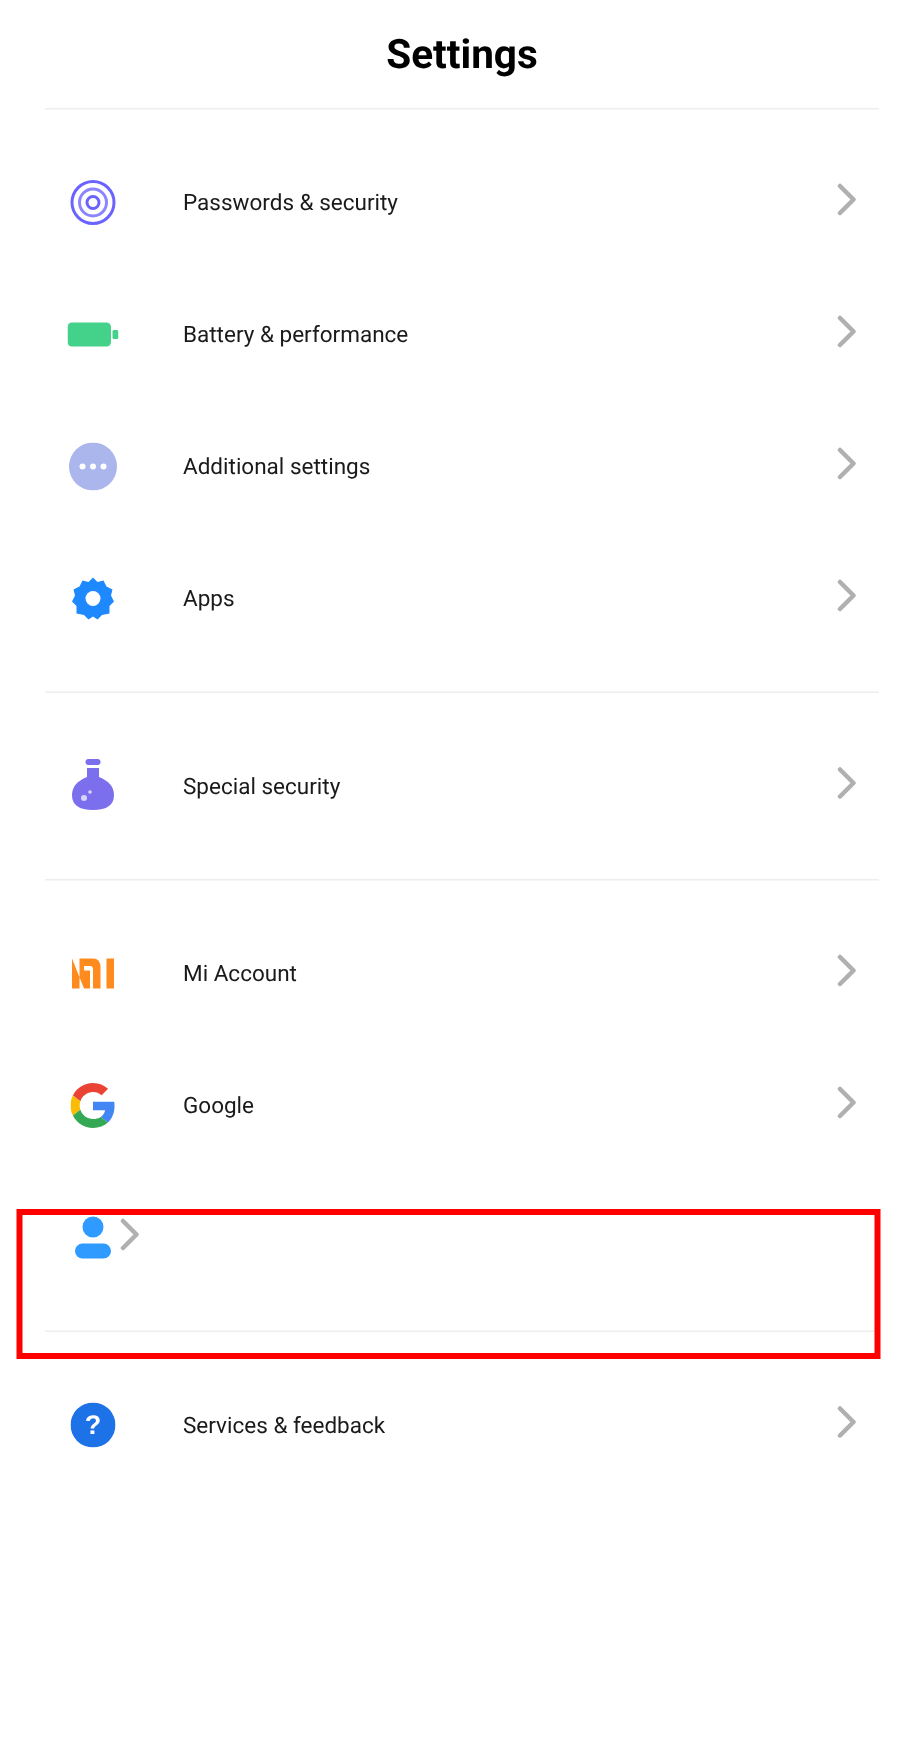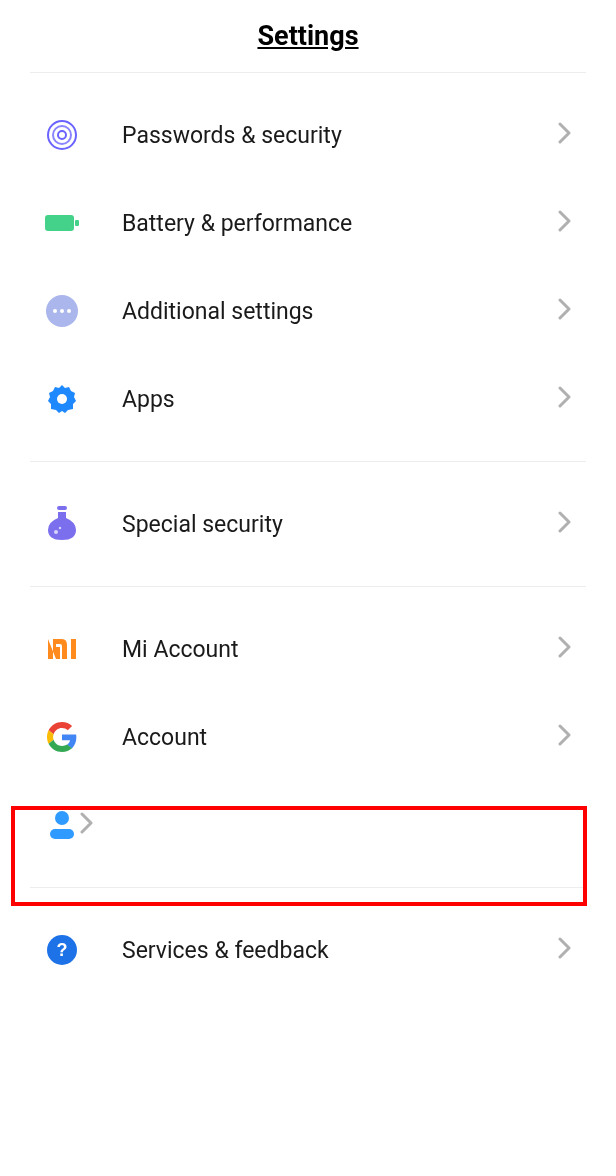--- a/index.html
+++ b/index.html
@@ -12,21 +12,20 @@
       height: 1176px;
       background: #fff;
       font-family: -apple-system, BlinkMacSystemFont, "Segoe UI", Roboto, Helvetica, Arial, sans-serif;
       color: #000;
       position: relative;
     }
     .header {
       text-align: center;
       padding-top: 20px;
       padding-bottom: 20px;
-      text-decoration: underline;
     }
     .title {
       font-size: 27px;
       font-weight: 700;
     }
     .divider {
       height: 1px;
       background: #ededed;
       margin: 0 30px;
     }
@@ -42,21 +41,21 @@
     .icon-box {
       width: 36px;
       height: 36px;
       display: flex;
       align-items: center;
       justify-content: center;
       flex: 0 0 36px;
     }
     .label {
       flex: 1;
-      font-size: 23px;
+      font-size: 15px;
       font-weight: 400;
       color: #1a1a1a;
       padding-left: 42px;
     }
     .chevron {
       flex: 0 0 auto;
       color: #9e9e9e;
     }
     .highlight {
       position: absolute;
@@ -184,21 +183,21 @@
 
   <div class="row">
     <div class="icon-box">
       <svg width="30" height="30" viewBox="0 0 48 48">
           <path fill="#EA4335" d="M24 9.5c3.54 0 6.71 1.22 9.21 3.6l6.85-6.85C35.9 2.38 30.47 0 24 0 14.62 0 6.51 5.38 2.56 13.22l7.98 6.19C12.43 13.72 17.74 9.5 24 9.5z"></path>
           <path fill="#4285F4" d="M46.98 24.55c0-1.57-.15-3.09-.38-4.55H24v9.02h12.94c-.58 2.96-2.26 5.48-4.78 7.18l7.73 6c4.51-4.18 7.09-10.36 7.09-17.65z"></path>
           <path fill="#FBBC05" d="M10.53 28.59c-.48-1.45-.76-2.99-.76-4.59s.27-3.14.76-4.59l-7.98-6.19C.92 16.46 0 20.12 0 24c0 3.88.92 7.54 2.56 10.78l7.97-6.19z"></path>
           <path fill="#34A853" d="M24 48c6.48 0 11.93-2.13 15.89-5.81l-7.73-6c-2.15 1.45-4.92 2.3-8.16 2.3-6.26 0-11.57-4.22-13.47-9.91l-7.98 6.19C6.51 42.62 14.62 48 24 48z"></path>
         </svg>
     </div>
-    <div class="label">Account</div>
+    <div class="label">Google</div>
     <div class="chevron">
       <svg width="14" height="22" viewBox="0 0 14 22">
           <path d="M2 2 L11 11 L2 20" stroke="#b0b0b0" stroke-width="3" fill="none" stroke-linecap="round" stroke-linejoin="round"></path>
         </svg>
     </div>
   </div>
 
   <div class="row">
     <div class="icon-box">
       <svg width="32" height="32" viewBox="0 0 32 32">

